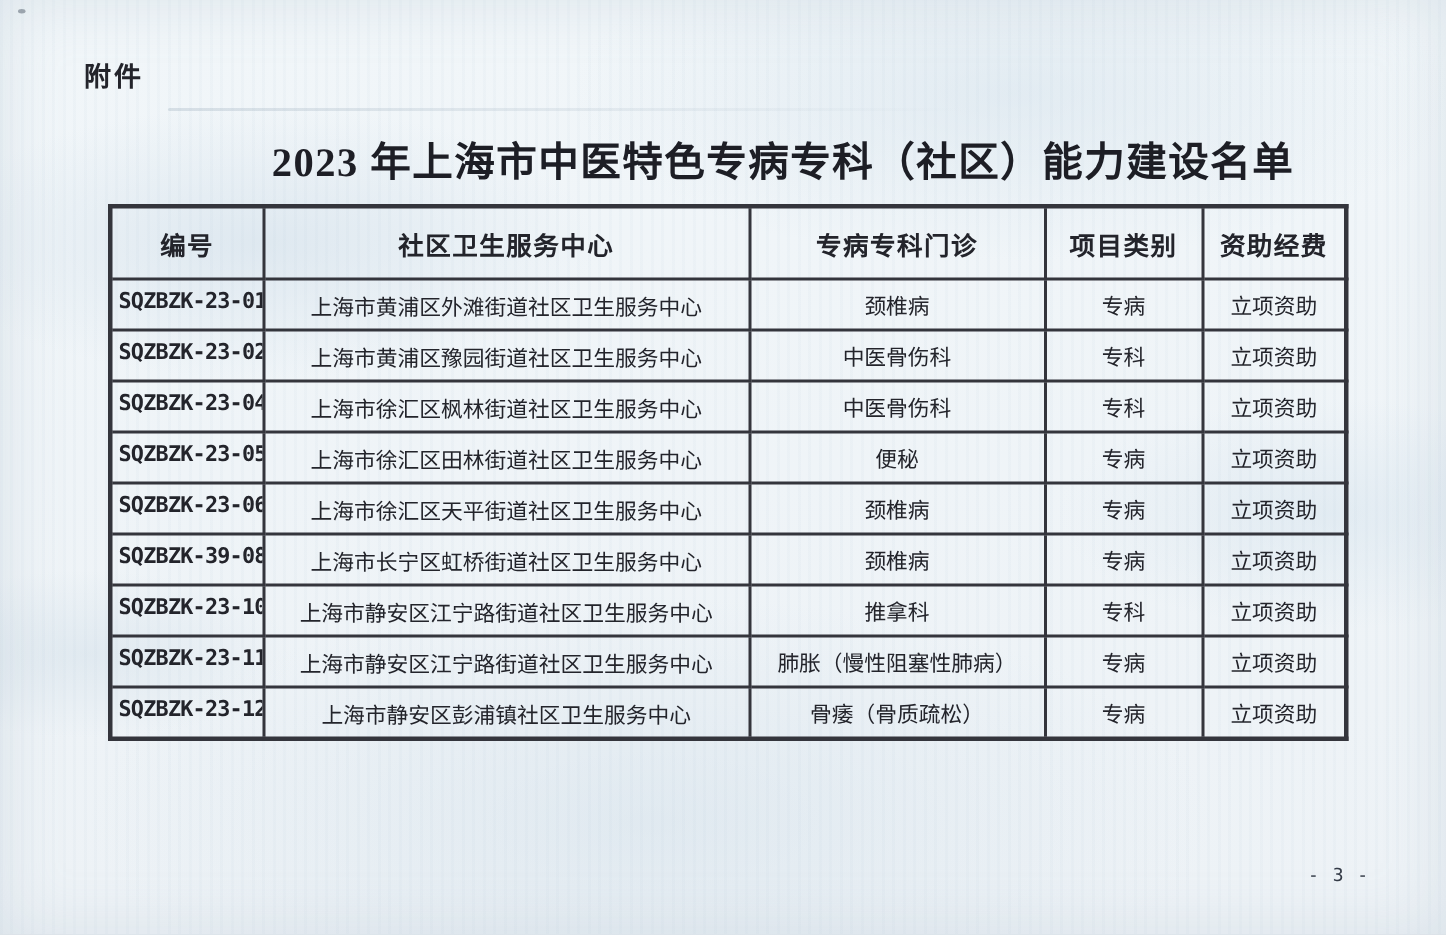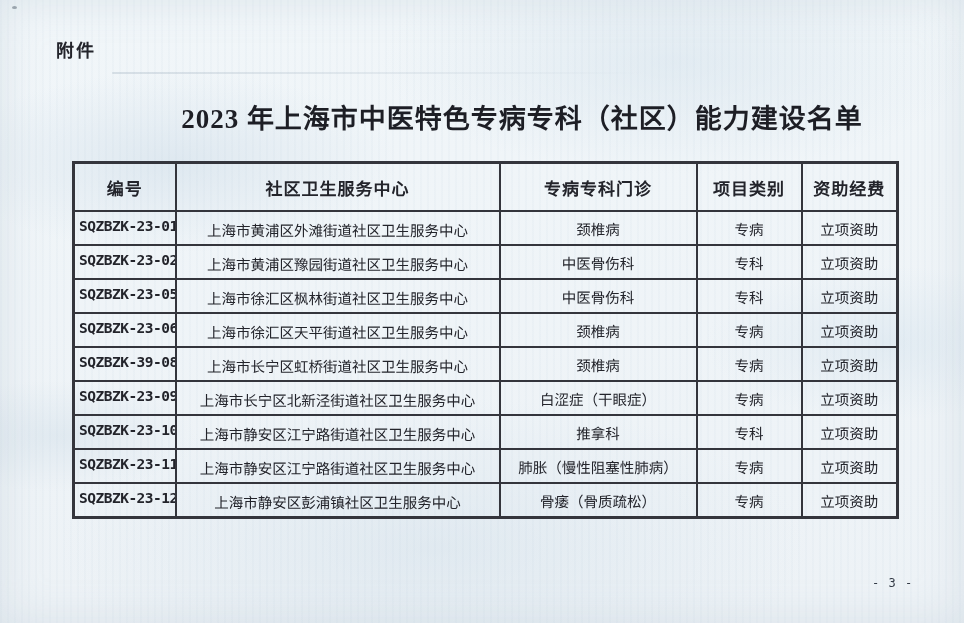--- a/index.html
+++ b/index.html
@@ -29,21 +29,21 @@
     position:absolute;left:56px;top:36px;
     font-size:18px;font-weight:bold;letter-spacing:2px;
     font-family:"Liberation Sans","DejaVu Sans",sans-serif;
   }
   .ghost-line{
     position:absolute;left:112px;top:72px;width:532px;height:2px;
     background:linear-gradient(90deg, rgba(150,168,184,.30), rgba(150,168,184,.15) 60%, transparent);
     border-radius:2px;
   }
   .doc-title{
-    position:absolute;left:90px;right:10px;top:97px;
+    position:absolute;left:90px;right:10px;top:86px;
     text-align:center;
     font-size:27px;font-weight:bold;letter-spacing:1px;
     color:#1d1e25;
   }
   table.roster{
     position:absolute;left:72px;top:136px;
     width:824px;
     border-collapse:collapse;table-layout:fixed;
     background:transparent;
   }
@@ -51,21 +51,21 @@
   table.roster col.c2{width:324px}
   table.roster col.c3{width:197px}
   table.roster col.c4{width:105px}
   table.roster col.c5{width:96px}
   table.roster th, table.roster td{
     border:2px solid var(--border);
     text-align:center;vertical-align:middle;
     overflow:hidden;white-space:nowrap;
     color:var(--ink);
   }
-  table.roster{border:3px solid var(--border);margin-top:25px;}
+  table.roster{border:3px solid var(--border);}
   table.roster th{
     height:44px;font-size:17px;font-weight:bold;letter-spacing:1px;
     font-family:"Liberation Sans","DejaVu Sans",sans-serif;
   }
   table.roster td{height:30px;font-size:14.5px;}
   td.code{
     font-family:"DejaVu Sans Mono","Liberation Mono",monospace;
     font-size:12.5px;text-align:left;padding-left:4px;letter-spacing:-0.5px;
     position:relative;top:-2px;font-weight:bold;
   }
@@ -113,44 +113,44 @@
         <td>立项资助</td>
       </tr>
       <tr>
         <td class="code">SQZBZK-23-02</td>
         <td class="center-name">上海市黄浦区豫园街道社区卫生服务中心</td>
         <td>中医骨伤科</td>
         <td>专科</td>
         <td>立项资助</td>
       </tr>
       <tr>
-        <td class="code">SQZBZK-23-05</td>
+        <td class="code">SQZBZK-23-04</td>
         <td class="center-name">上海市徐汇区枫林街道社区卫生服务中心</td>
         <td>中医骨伤科</td>
         <td>专科</td>
+        <td>立项资助</td>
+      </tr>
+      <tr>
+        <td class="code">SQZBZK-23-05</td>
+        <td class="center-name">上海市徐汇区田林街道社区卫生服务中心</td>
+        <td>便秘</td>
+        <td>专病</td>
         <td>立项资助</td>
       </tr>
       <tr>
         <td class="code">SQZBZK-23-06</td>
         <td class="center-name">上海市徐汇区天平街道社区卫生服务中心</td>
         <td>颈椎病</td>
         <td>专病</td>
         <td>立项资助</td>
       </tr>
       <tr>
         <td class="code">SQZBZK-39-08</td>
         <td class="center-name">上海市长宁区虹桥街道社区卫生服务中心</td>
         <td>颈椎病</td>
-        <td>专病</td>
-        <td>立项资助</td>
-      </tr>
-      <tr>
-        <td class="code">SQZBZK-23-09</td>
-        <td class="center-name">上海市长宁区北新泾街道社区卫生服务中心</td>
-        <td>白涩症（干眼症）</td>
         <td>专病</td>
         <td>立项资助</td>
       </tr>
       <tr>
         <td class="code">SQZBZK-23-10</td>
         <td class="center-name">上海市静安区江宁路街道社区卫生服务中心</td>
         <td>推拿科</td>
         <td>专科</td>
         <td>立项资助</td>
       </tr>

